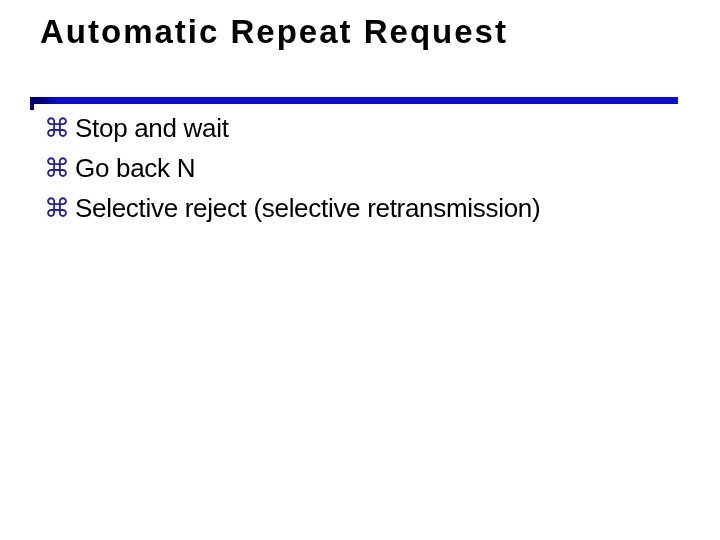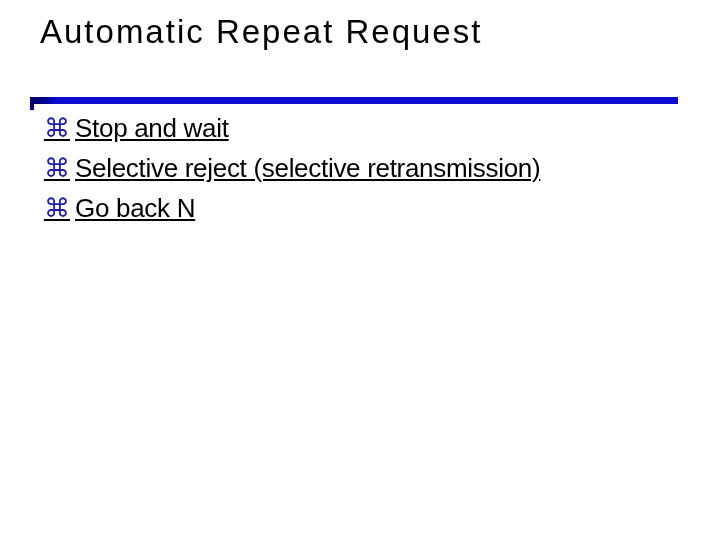--- a/index.html
+++ b/index.html
@@ -15,21 +15,21 @@
     overflow: hidden;
     font-family: "Liberation Sans", "DejaVu Sans", sans-serif;
   }
   .title {
     position: absolute;
     left: 40px;
     top: 12px;
     margin: 0;
     color: #000000;
     font-size: 33px;
-    font-weight: normal;
+    font-weight: bold;
     letter-spacing: 2px;
     line-height: 39px;
     white-space: nowrap;
   }
   .title .title-line {
     display: block;
   }
   .rule {
     position: absolute;
     left: 31px;
@@ -53,21 +53,20 @@
     margin: 0;
     padding: 0;
     list-style: none;
   }
   .bullets li {
     font-size: 26px;
     line-height: 40px;
     letter-spacing: -0.3px;
     color: #000000;
     white-space: nowrap;
-    text-decoration: underline;
   }
   .bullet-glyph {
     color: #2323a0;
     font-family: "DejaVu Sans", sans-serif;
     margin-right: 5px;
     letter-spacing: 0;
   }
 </style>
 </head>
 <body>
@@ -79,20 +78,20 @@
   </h1>
 
   <div class="rule"></div>
   <div class="rule-cap"></div>
 
   <ul class="bullets">
     <li>
       <span class="bullet-glyph">⌘</span><span>Stop and wait</span>
     </li>
     <li>
-      <span class="bullet-glyph">⌘</span><span>Selective reject (selective retransmission)</span>
+      <span class="bullet-glyph">⌘</span><span>Go back N</span>
     </li>
     <li>
-      <span class="bullet-glyph">⌘</span><span>Go back N</span>
+      <span class="bullet-glyph">⌘</span><span>Selective reject (selective retransmission)</span>
     </li>
   </ul>
 
 </div>
 
 </body></html>

